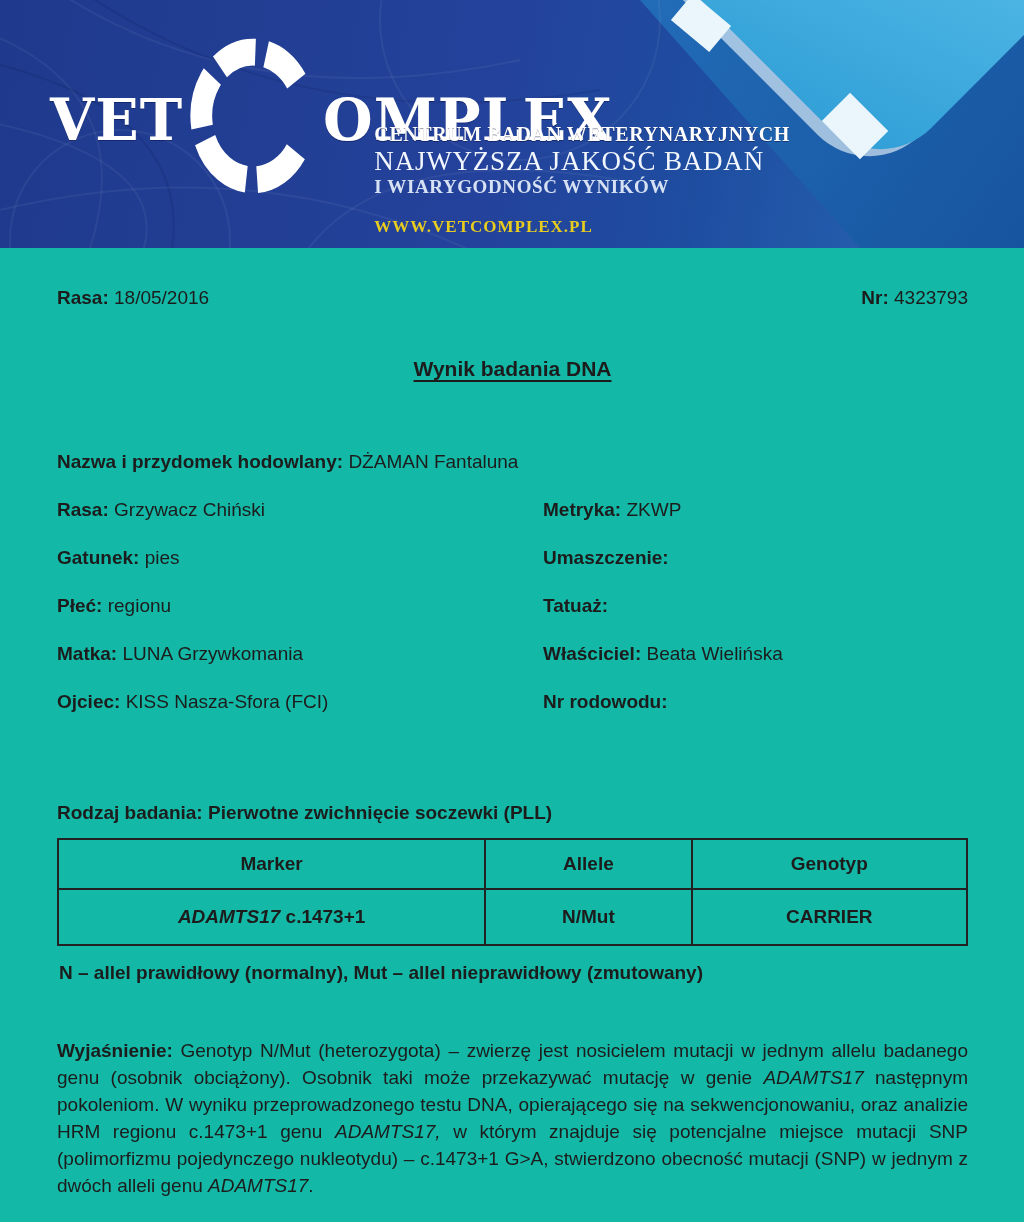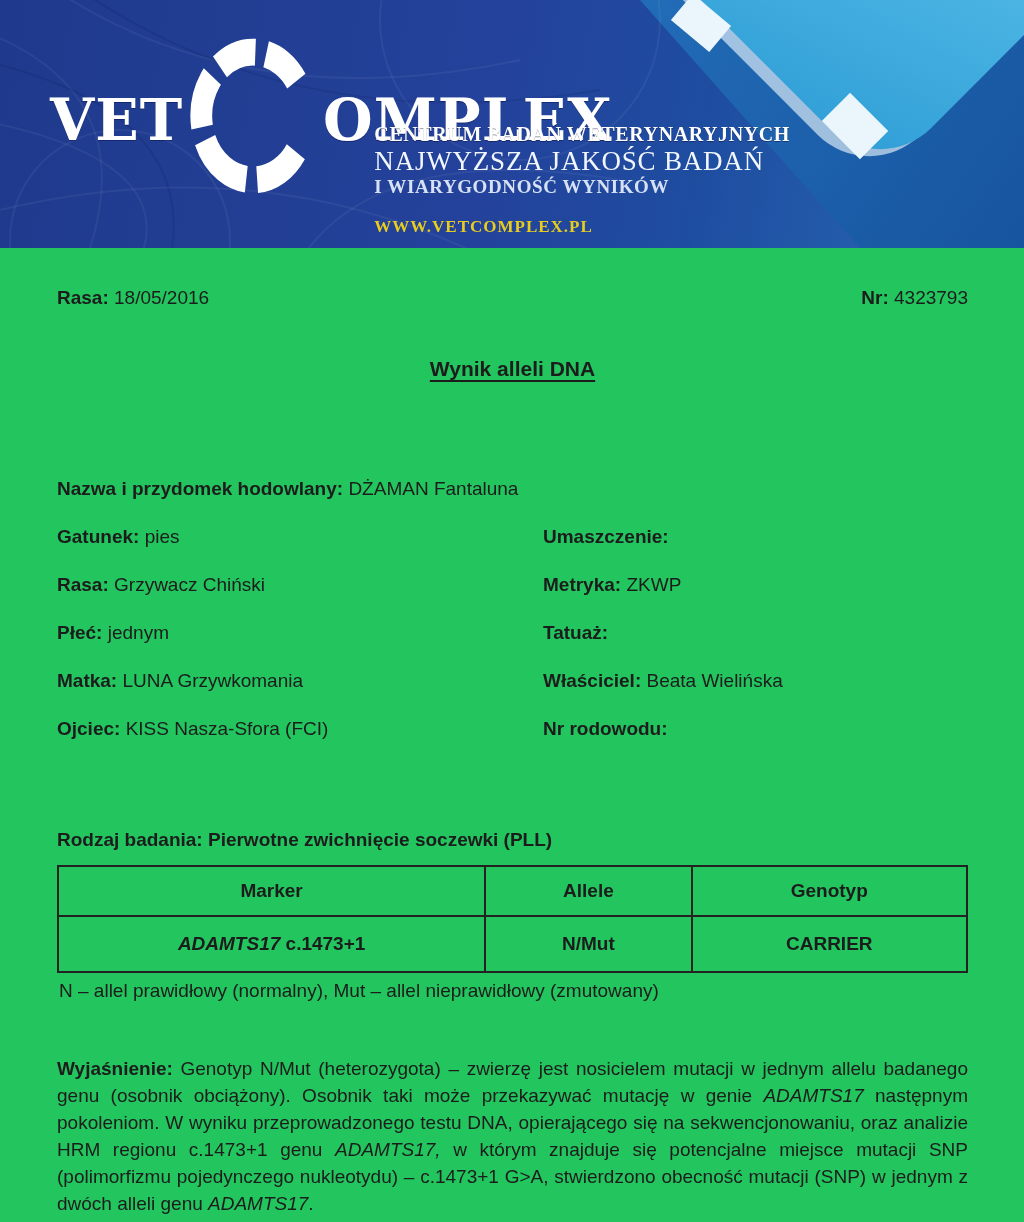--- a/index.html
+++ b/index.html
@@ -1,18 +1,18 @@
 <!DOCTYPE html>
 <html lang="pl"><head>
 <meta charset="utf-8">
 <style>
   * { margin:0; padding:0; box-sizing:border-box; }
   html,body { background:#ffffff; }
   .page {
-    width:1024px; height:1222px; margin:0 auto; background:#22c55e;
+    width:1024px; height:1222px; margin:0 auto; background:#14b8a6;
     font-family:"Liberation Sans", sans-serif; color:#1c1c1c; overflow:hidden; position:relative;
   }
 
   
   .banner { position:relative; width:1024px; height:248px; overflow:hidden;
     background:linear-gradient(100deg,#1f3a8c 0%,#24429b 48%,#1e4da0 68%,#2a6ab6 100%); }
   .banner svg.pattern { position:absolute; left:0; top:0; }
   .wedge { position:absolute; inset:0;
     background:linear-gradient(125deg,#3a96d4 0%,#2470bb 45%,#17549f 100%);
     clip-path:polygon(62.5% 0,100% 0,100% 100%,84% 100%); }
@@ -42,35 +42,35 @@
   
   .doc { padding:0 56px 0 57px; }
   .b { font-weight:bold; }
   .i { font-style:italic; }
 
   .meta-row { margin-top:38px; display:flex; justify-content:space-between;
     font-size:19px; line-height:24px; }
   .doc-title { margin-top:44px; text-align:center; font-size:21px; font-weight:bold;
     text-decoration:underline; text-underline-offset:4px; line-height:29px; }
 
-  .details { margin-top:94px; }
+  .details { margin-top:67px; }
   .d-row { display:flex; height:48px; align-items:flex-start; font-size:19px; line-height:24px; }
   .d-cell-left { width:486px; }
   .d-cell-right { flex:1; }
 
   .test-type { margin-top:62px; font-size:19px; font-weight:bold; line-height:26px; }
 
   table.results { margin-top:12px; width:911px; border-collapse:collapse; table-layout:fixed; }
   table.results th, table.results td {
     border:2px solid #222; text-align:center; vertical-align:middle;
     font-size:19px; font-weight:bold; }
   table.results th { height:50px; }
   table.results td { height:56px; }
 
-  .legend { margin-top:6px; font-size:19px; font-weight:normal; line-height:24px; padding-left:2px; }
+  .legend { margin-top:15px; font-size:19px; font-weight:bold; line-height:24px; padding-left:2px; }
 
   .explanation { margin-top:52px; font-size:19px; line-height:27px; text-align:justify; }
 </style>
 </head>
 <body>
 
 <div class="page">
 
   <header class="banner">
     <div class="wedge"></div>
@@ -116,57 +116,57 @@
       <div>
         <span class="b">Rasa:</span>
         <span>18/05/2016</span>
       </div>
       <div>
         <span class="b">Nr:</span>
         <span>4323793</span>
       </div>
     </div>
 
-    <h1 class="doc-title">Wynik alleli DNA</h1>
+    <h1 class="doc-title">Wynik badania DNA</h1>
 
     <section class="details">
       <div class="d-row">
         <div>
           <span class="b">Nazwa i przydomek hodowlany:</span>
           <span>DŻAMAN Fantaluna</span>
         </div>
       </div>
 
       <div class="d-row">
         <div class="d-cell-left">
+          <span class="b">Rasa:</span>
+          <span>Grzywacz Chiński</span>
+        </div>
+        <div class="d-cell-right">
+          <span class="b">Metryka:</span>
+          <span>ZKWP</span>
+        </div>
+      </div>
+
+      <div class="d-row">
+        <div class="d-cell-left">
           <span class="b">Gatunek:</span>
           <span>pies</span>
         </div>
         <div class="d-cell-right">
           <span class="b">Umaszczenie:</span>
           <span></span>
         </div>
       </div>
 
-      <div class="d-row">
-        <div class="d-cell-left">
-          <span class="b">Rasa:</span>
-          <span>Grzywacz Chiński</span>
-        </div>
-        <div class="d-cell-right">
-          <span class="b">Metryka:</span>
-          <span>ZKWP</span>
-        </div>
-      </div>
-
 
       <div class="d-row">
         <div class="d-cell-left">
           <span class="b">Płeć:</span>
-          <span>jednym</span>
+          <span>regionu</span>
         </div>
         <div class="d-cell-right">
           <span class="b">Tatuaż:</span>
           <span></span>
         </div>
       </div>
 
       <div class="d-row">
         <div class="d-cell-left">
           <span class="b">Matka:</span>

